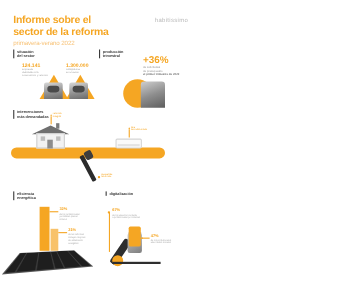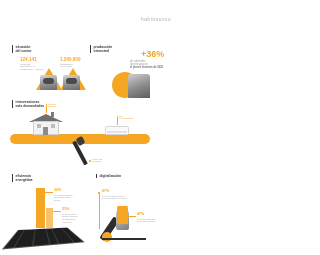--- a/index.html
+++ b/index.html
@@ -27,21 +27,21 @@
 
   
   .slabel { position:absolute; padding-left:2.5px; border-left:1.2px solid #3a3a3a; }
   .slabel span {
     display:block; font-size:3.5px; line-height:4.2px;
     font-weight:bold; color:#3a3a3a; letter-spacing:-0.05px;
   }
 
   
   .bigstat { position:absolute; }
-  .bigstat .num { font-size:9px; font-weight:bold; color:#f5a623; line-height:9px;margin-left:11px; }
+  .bigstat .num { font-size:9px; font-weight:bold; color:#f5a623; line-height:9px; }
   .bigstat .cap { font-size:2.6px; line-height:3.1px; color:#9a9a9a; margin-top:1px; }
   .bigstat .cap b { color:#6d6d6d; }
 
   .minibox { position:absolute; }
   .minibox .n { font-size:4.6px; font-weight:bold; color:#f5a623; line-height:5px; }
   .minibox .c { font-size:2.3px; line-height:2.8px; color:#a5a5a5; margin-top:0.6px; }
 
   
   .tri {
     position:absolute; width:0; height:0;
@@ -126,20 +126,27 @@
     position:absolute; width:7px; height:26px; background:#2e2e2e;
     transform:rotate(34deg); border-radius:2px;
   }
   .rail { position:absolute; height:1.6px; background:#2e2e2e; }
 </style>
 </head>
 <body>
 
 <div class="page">
 
+  <div class="hdr">
+    <h1>
+      <span>Informe sobre el</span><br>
+      <span>sector de la reforma</span>
+    </h1>
+    <div class="sub">primavera-verano 2022</div>
+  </div>
   <div class="logo">habitissimo</div>
 
   <div class="slabel" style="left:12px; top:45px;">
     <span>situación</span>
     <span>del sector</span>
   </div>
 
   <div class="slabel" style="left:90px; top:45px;">
     <span>producción</span>
     <span>trimestral</span>

